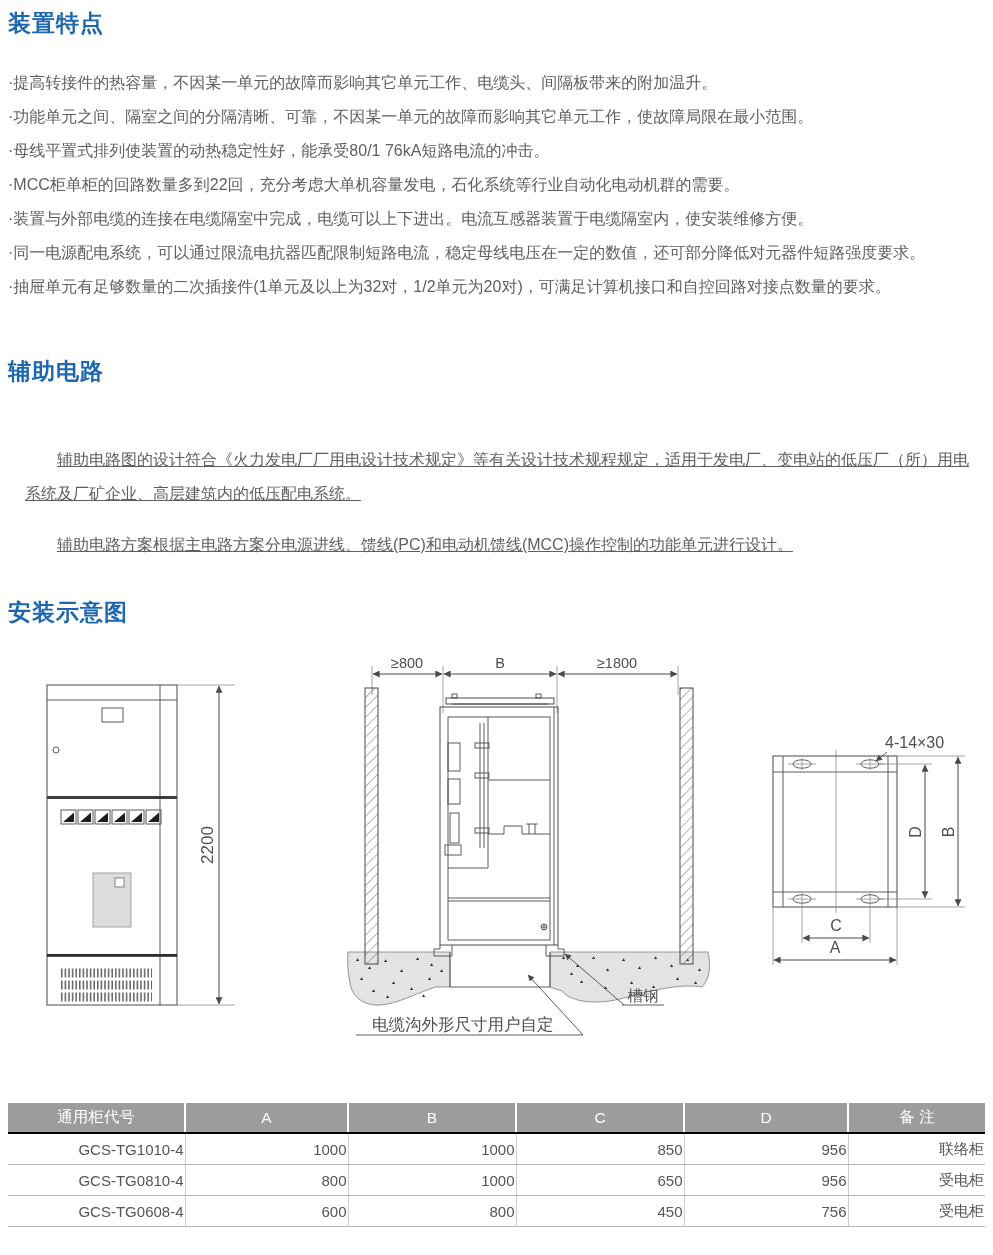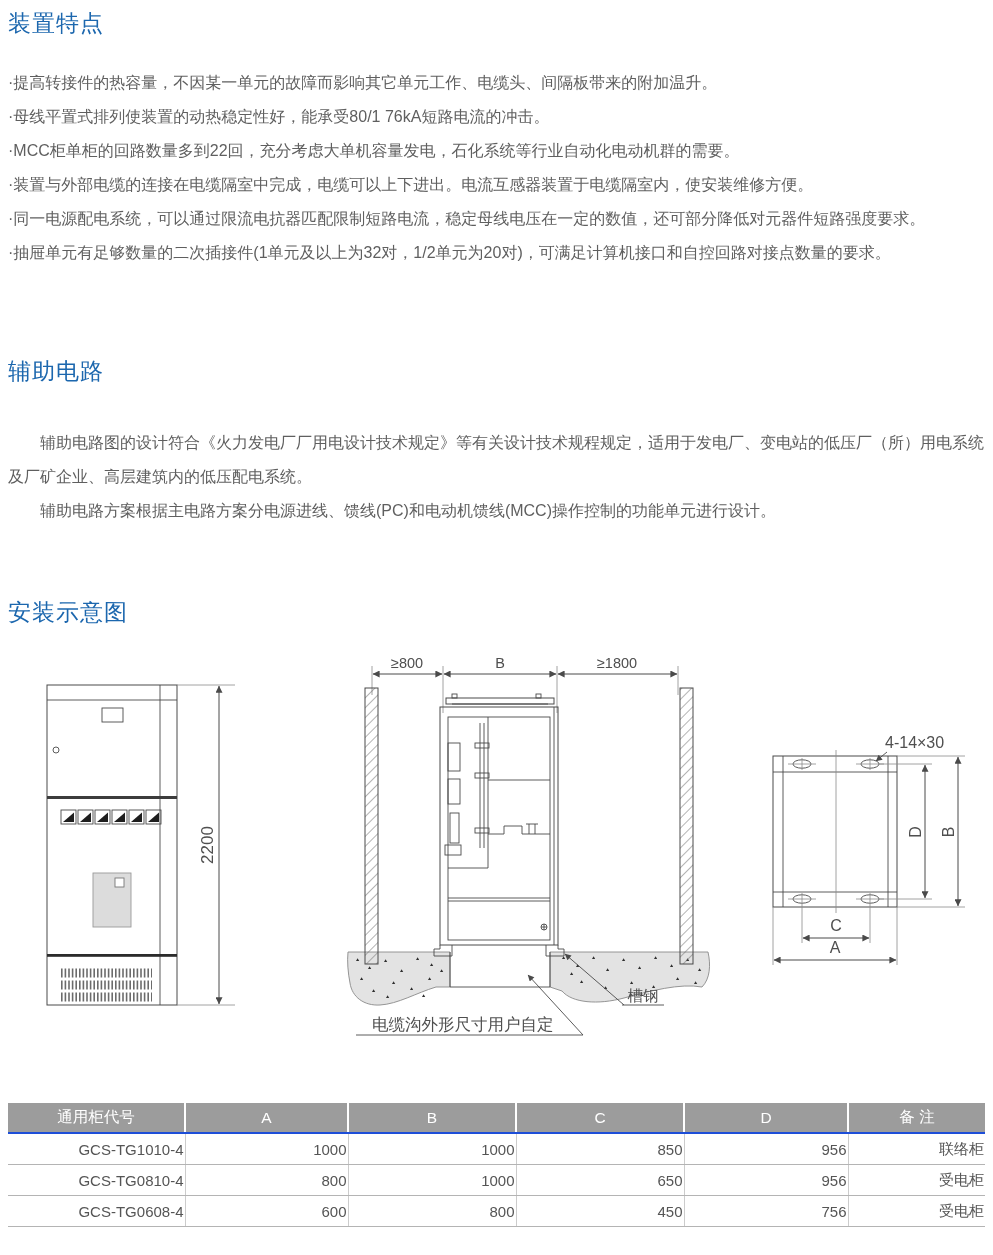--- a/index.html
+++ b/index.html
@@ -1,52 +1,53 @@
 <!DOCTYPE html>
 <html><head>
 <meta charset="utf-8">
 <style>
   html,body{margin:0;padding:0;background:#ffffff;}
   .page{position:relative;width:993px;height:1255px;background:#fff;overflow:hidden;
         font-family:"Liberation Sans",sans-serif;}
-  .sec-title{position:absolute;left:8px;margin:0;font-size:23px;font-weight:normal;
+  .sec-title{position:absolute;left:8px;margin:0;font-size:23px;font-weight:bold;
              color:#1c67ae;letter-spacing:1px;}
   #title-features{top:8px;}
   #title-aux{top:356px;}
   #title-install{top:597px;}
   .features{position:absolute;left:8px;top:66px;width:980px;margin:0;padding:0;list-style:none;}
   .features li{font-size:16px;line-height:34px;color:#5f5f5f;white-space:nowrap;}
   .aux-text{position:absolute;left:8px;top:426px;width:983px;}
-  .aux-text p{margin:0;text-indent:2em;font-size:16px;line-height:34px;color:#5f5f5f;}
+  .aux-text p{margin:17px;text-indent:2em;font-size:16px;line-height:34px;color:#5f5f5f;text-decoration:underline;}
   .diag{position:absolute;}
   #front-view{left:30px;top:662px;}
   #section-view{left:340px;top:653px;}
   #plan-view{left:735px;top:698px;}
   svg text{font-family:"Liberation Sans",sans-serif;fill:#4f4f4f;}
   .ln{stroke:#4a4a4a;stroke-width:1;fill:none;}
   .ln2{stroke:#4a4a4a;stroke-width:0.9;fill:none;}
   .thin{stroke:#8a8a8a;stroke-width:0.8;fill:none;}
   .dim{stroke:#4a4a4a;stroke-width:1;fill:none;}
   .spec-table{position:absolute;left:8px;top:1103px;width:977px;border-collapse:collapse;}
   .spec-table th{background:#9c9c9c;color:#ffffff;font-weight:normal;font-size:15.5px;
-                 height:27px;border-right:2px solid #fff;border-bottom:2px solid #1d4ed8;}
+                 height:27px;border-right:2px solid #fff;border-bottom:2px solid #000000;}
   .spec-table th:last-child{border-right:none;}
   .spec-table td{height:28px;text-align:right;font-size:15px;color:#555;
                  border-bottom:1px solid #b4b4b4;border-right:1px solid #cccccc;}
   .spec-table td:last-child{border-right:none;}
 </style>
 </head>
 <body>
 
 <div class="page">
 
   <h2 id="title-features" class="sec-title">装置特点</h2>
 
   <ul class="features">
     <li>·提高转接件的热容量，不因某一单元的故障而影响其它单元工作、电缆头、间隔板带来的附加温升。</li>
+    <li>·功能单元之间、隔室之间的分隔清晰、可靠，不因某一单元的故障而影响其它单元工作，使故障局限在最小范围。</li>
     <li>·母线平置式排列使装置的动热稳定性好，能承受80/1 76kA短路电流的冲击。</li>
     <li>·MCC柜单柜的回路数量多到22回，充分考虑大单机容量发电，石化系统等行业自动化电动机群的需要。</li>
     <li>·装置与外部电缆的连接在电缆隔室中完成，电缆可以上下进出。电流互感器装置于电缆隔室内，使安装维修方便。</li>
     <li>·同一电源配电系统，可以通过限流电抗器匹配限制短路电流，稳定母线电压在一定的数值，还可部分降低对元器件短路强度要求。</li>
     <li>·抽屉单元有足够数量的二次插接件(1单元及以上为32对，1/2单元为20对)，可满足计算机接口和自控回路对接点数量的要求。</li>
   </ul>
 
   <h2 id="title-aux" class="sec-title">辅助电路</h2>
 
   <div class="aux-text">

